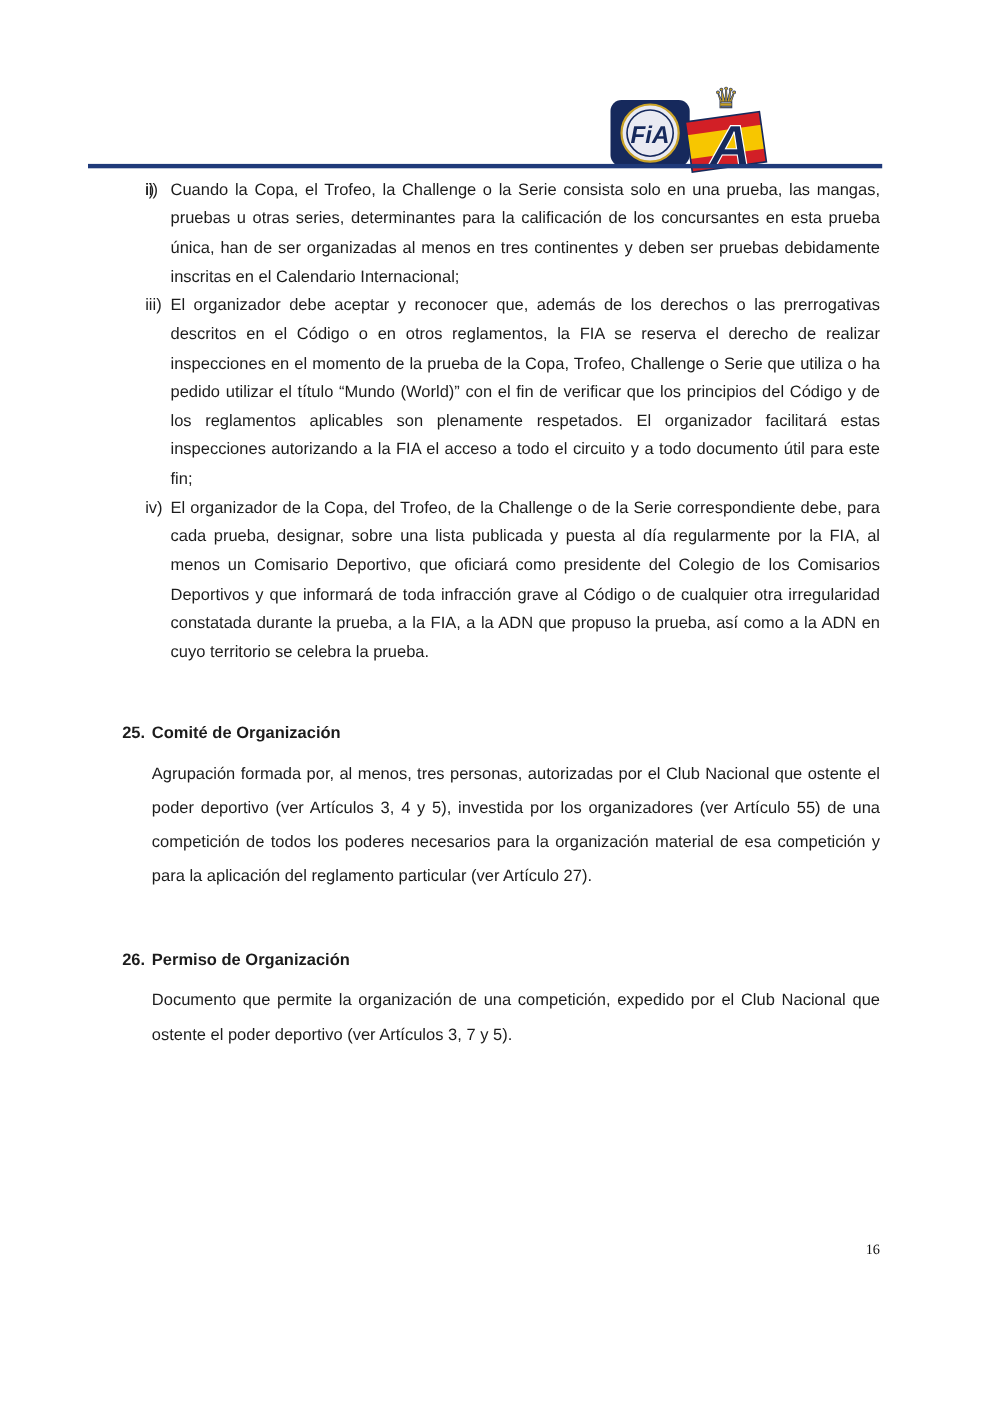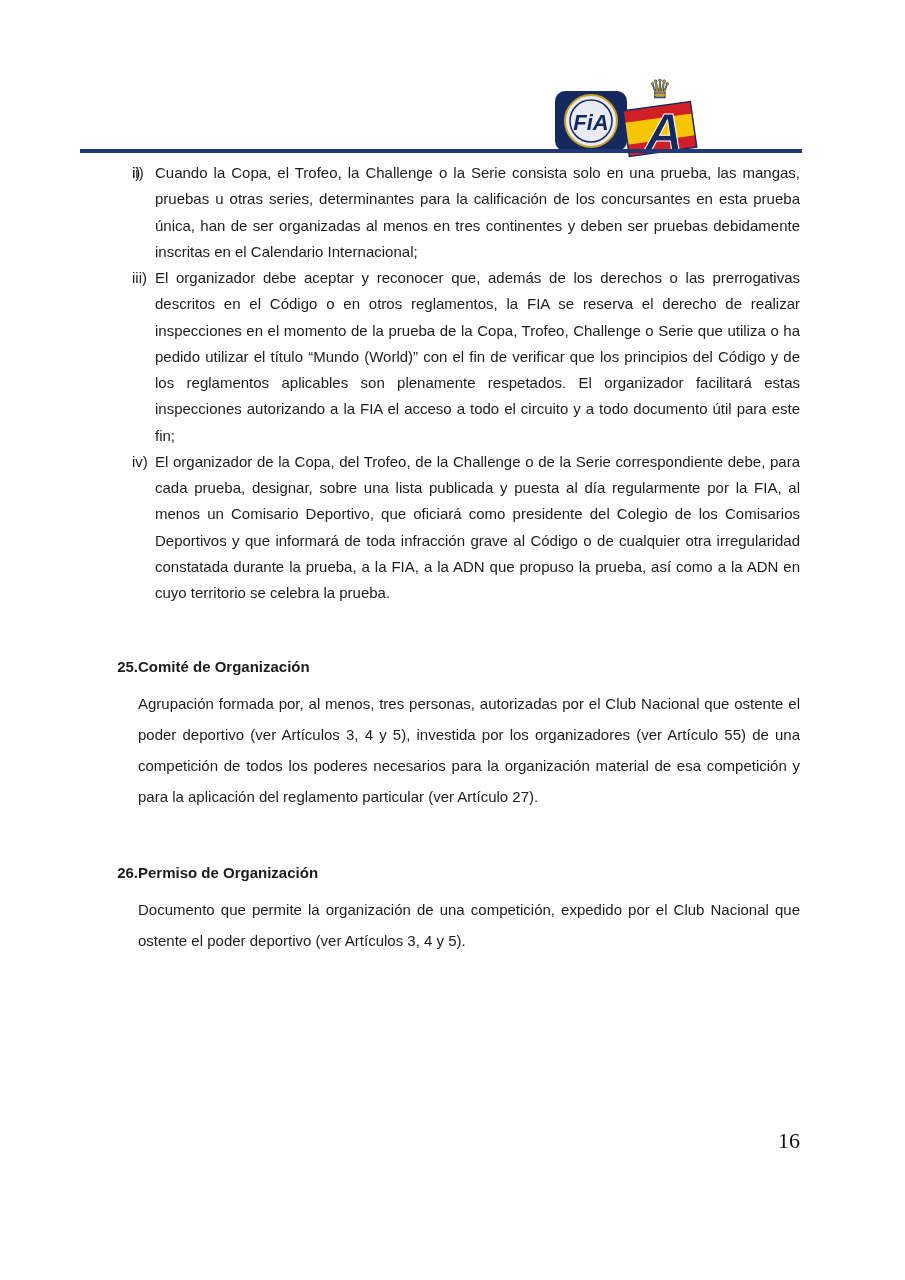--- a/index.html
+++ b/index.html
@@ -23,27 +23,27 @@
   .content {
     position:absolute; left:105px; top:160px;
     width:695px;
     font-size:15px; line-height:1.75;
     text-align:justify;
   }
   .list-item { position:relative; padding-left:50px; }
   .list-item .marker { position:absolute; left:27px; top:0; text-align:left; }
   .closing-paragraph { padding-left:50px; }
   .section { margin-top:48px; }
-  .section-heading { display:flex; font-weight:bold; text-align:right; }
+  .section-heading { display:flex; font-weight:bold; text-align:center; }
   .section-number { width:33px; flex:none; }
   .section-body { padding-left:33px; margin-top:7px; line-height:2.08; }
   .page-number {
     position:absolute; right:105px; top:1128px;
     font-family:"Liberation Serif", serif;
-    font-size:22px; color:#111;
+    font-size:13px; color:#111;
   }
 </style>
 </head>
 <body>
 
 <div class="page">
 
   <div class="logo-fia">
     <svg width="74" height="62" viewBox="0 0 74 62">
       <rect x="1" y="1" width="72" height="60" rx="10" fill="#16295c"></rect>
@@ -96,20 +96,20 @@
         <span class="section-title">Comité de Organización</span>
       </div>
       <div class="section-body">Agrupación formada por, al menos, tres personas, autorizadas por el Club Nacional que ostente el poder deportivo (ver Artículos 3, 4 y 5), investida por los organizadores (ver Artículo 55) de una competición de todos los poderes necesarios para la organización material de esa competición y para la aplicación del reglamento particular (ver Artículo 27).</div>
     </div>
 
     <div class="section">
       <div class="section-heading">
         <span class="section-number">26.</span>
         <span class="section-title">Permiso de Organización</span>
       </div>
-      <div class="section-body">Documento que permite la organización de una competición, expedido por el Club Nacional que ostente el poder deportivo (ver Artículos 3, 4 y 5).</div>
+      <div class="section-body">Documento que permite la organización de una competición, expedido por el Club Nacional que ostente el poder deportivo (ver Artículos 3, 7 y 5).</div>
     </div>
 
   </div>
 
   <div class="page-number">16</div>
 
 </div>
 
 </body></html>

